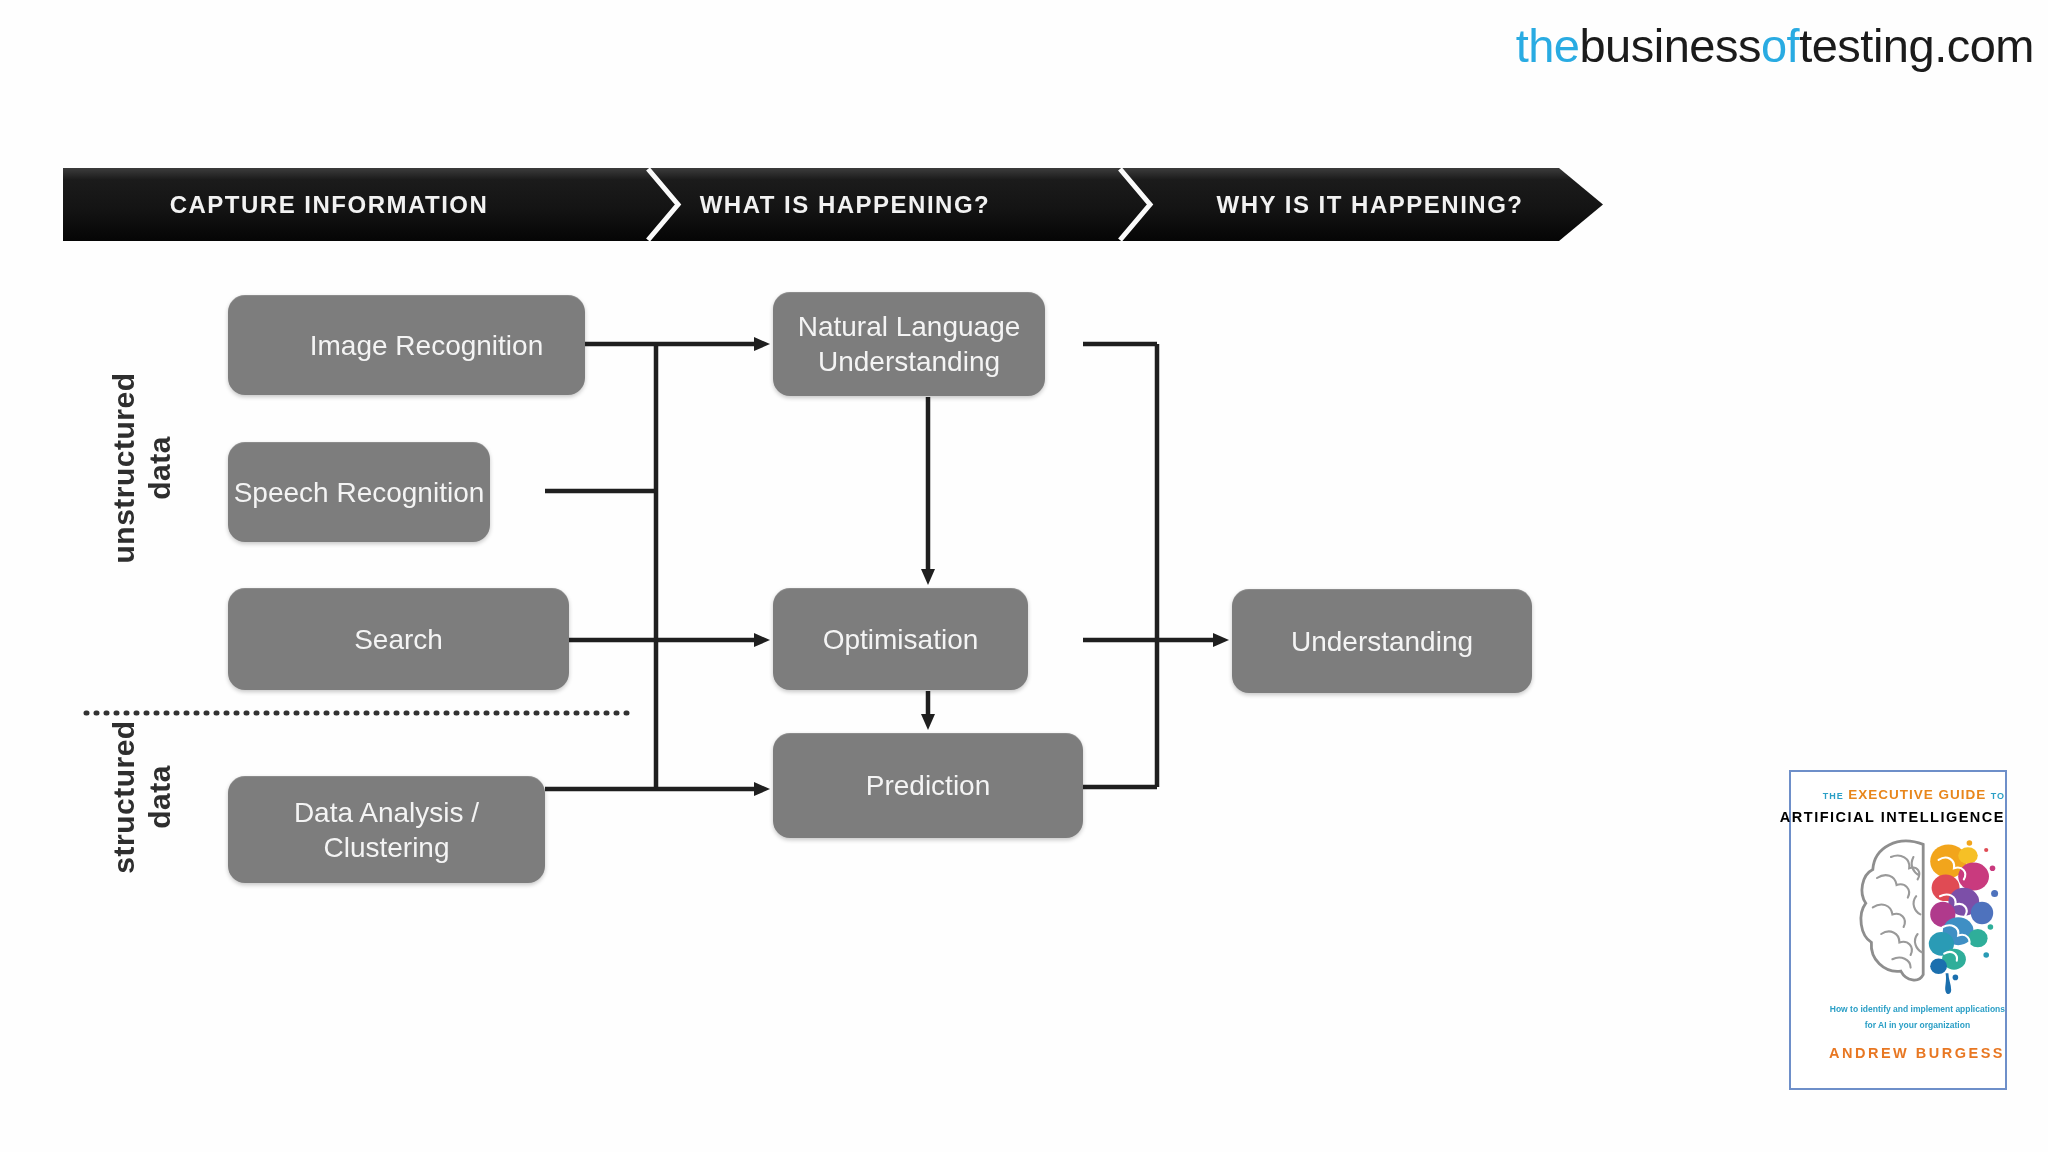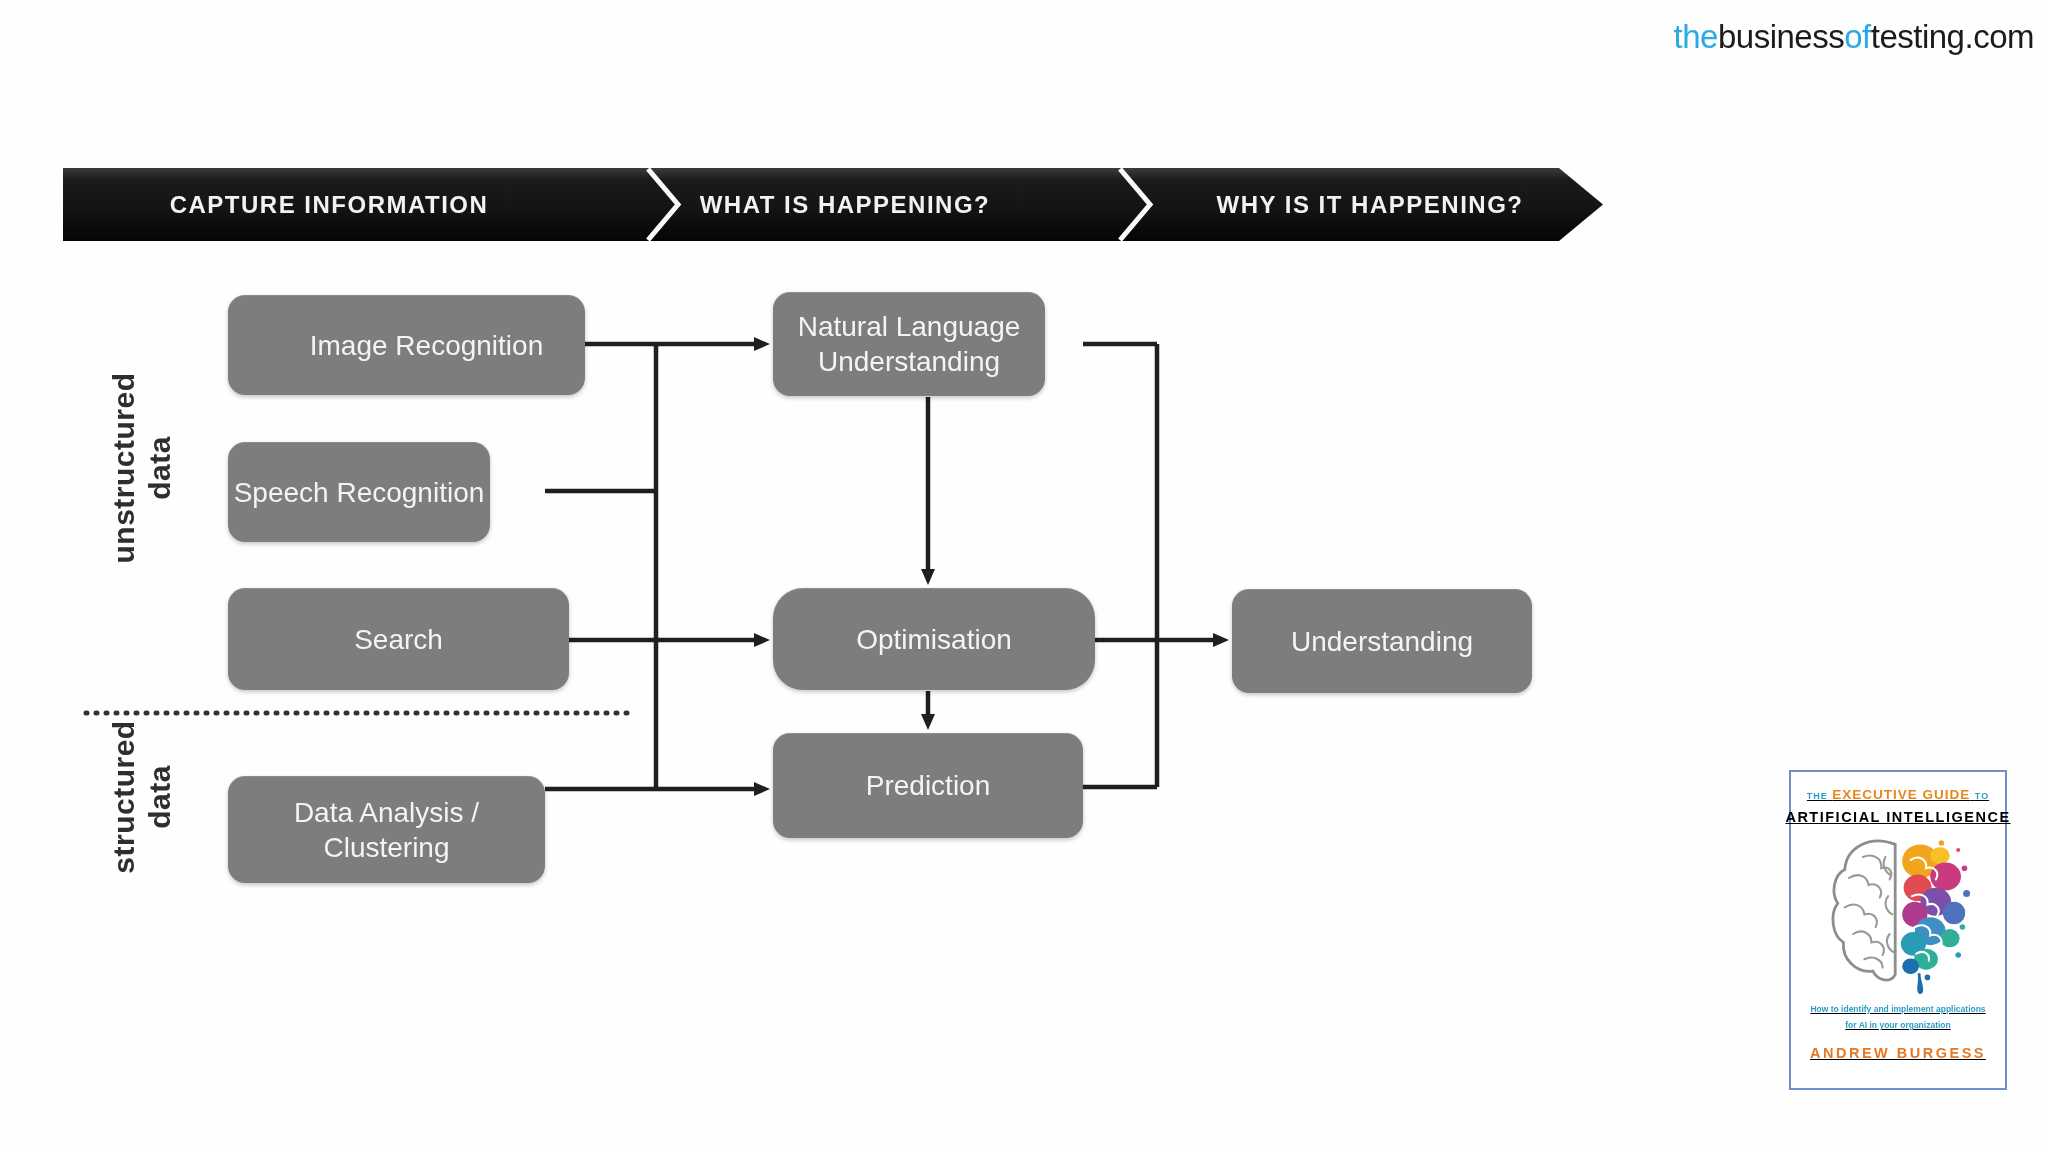--- a/index.html
+++ b/index.html
@@ -4,21 +4,21 @@
 <style>
   html,body{margin:0;padding:0;background:#ffffff;}
   #canvas{
     position:relative;width:2048px;height:1152px;overflow:hidden;
     background:#fefefe;
     font-family:"Liberation Sans", sans-serif;
   }
   
   .logo{
     position:absolute;top:18px;right:14px;
-    font-size:33px;font-weight:400;letter-spacing:-0.5px;color:#1b1b1b;
+    font-size:47px;font-weight:400;letter-spacing:-0.5px;color:#1b1b1b;
     white-space:nowrap;
   }
   .logo .accent{color:#29abe2;}
   
   .banner{
     position:absolute;left:63px;top:168px;width:1540px;height:73px;
     background:linear-gradient(180deg,#3c3c3c 0%,#1b1b1b 16%,#141414 55%,#050505 100%);
     clip-path:polygon(0 0, calc(100% - 44px) 0, 100% 50%, calc(100% - 44px) 100%, 0 100%);
   }
   .phase-label{
@@ -34,40 +34,39 @@
     position:absolute;display:flex;align-items:center;justify-content:center;
     background:#7d7d7d;border-radius:17px;color:#f4f4f4;
     font-size:28px;text-align:center;line-height:1.25;white-space:pre-line;
     box-shadow:0 2px 4px rgba(0,0,0,0.22), inset 0 1px 0 rgba(255,255,255,0.12);
   }
   .n-ir  {left:228px;top:295px;width:317px;height:100px;padding-left:40px;}
   .n-sr  {left:228px;top:442px;width:262px;height:100px;}
   .n-se  {left:228px;top:588px;width:341px;height:102px;}
   .n-da  {left:228px;top:776px;width:317px;height:107px;}
   .n-nlu {left:773px;top:292px;width:272px;height:104px;}
-  .n-opt {left:773px;top:588px;width:322px;height:102px;border-radius:30px;}
+  .n-opt {left:773px;top:588px;width:255px;height:102px;}
   .n-pre {left:773px;top:733px;width:310px;height:105px;}
   .n-und {left:1232px;top:589px;width:300px;height:104px;}
   
   .vlabel{
     position:absolute;transform:translate(-50%,-50%) rotate(-90deg);
     text-align:center;font-size:30px;font-weight:bold;color:#2e2e2e;
     line-height:1.2;white-space:pre-line;letter-spacing:0.5px;
   }
   .v-unstructured{left:142px;top:468px;}
   .v-structured{left:142px;top:797px;}
   
   .wires{position:absolute;left:0;top:0;width:2048px;height:1152px;pointer-events:none;}
   
   .book{
     position:absolute;left:1789px;top:770px;width:218px;height:320px;
     background:#ffffff;border:2px solid #6e8fc9;box-sizing:border-box;
-    display:flex;flex-direction:column;align-items:center;
+    display:flex;flex-direction:column;align-items:flex-end;
     padding-top:13px;
-    text-decoration:underline;
   }
   .book .t-small{color:#2b9fc6;font-size:9px;font-weight:bold;letter-spacing:1px;}
   .book .t-main{color:#e8861b;font-size:13.5px;font-weight:bold;letter-spacing:1px;}
   .book-line1{white-space:nowrap;margin-bottom:6px;}
   .book-line2{color:#000000;font-size:14.5px;font-weight:bold;letter-spacing:1.5px;white-space:nowrap;margin-bottom:4px;}
   .book-brain{width:158px;height:168px;}
   .book-sub{color:#2b9fc6;font-size:8.5px;font-weight:bold;text-align:center;line-height:1.9;white-space:pre-line;margin-top:4px;}
   .book-author{color:#e87722;font-size:14.5px;font-weight:bold;letter-spacing:2.5px;margin-top:12px;white-space:nowrap;}
 </style>
 </head>

